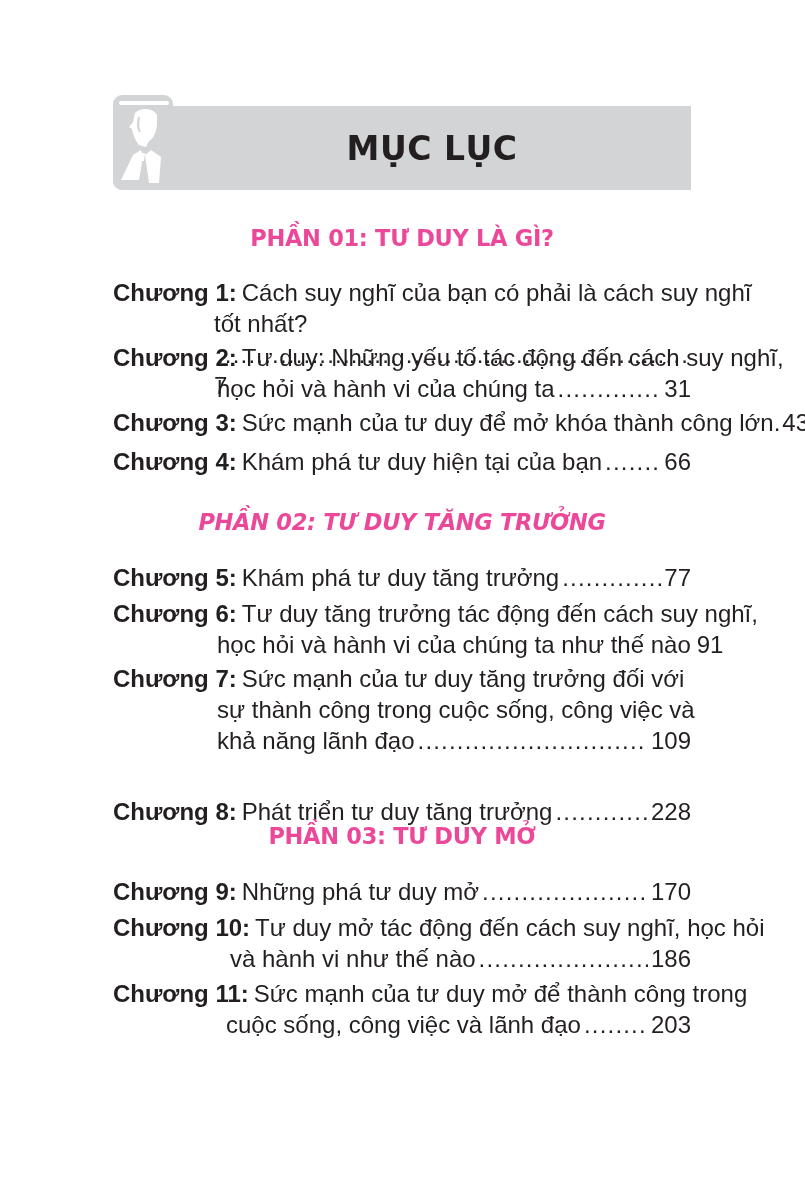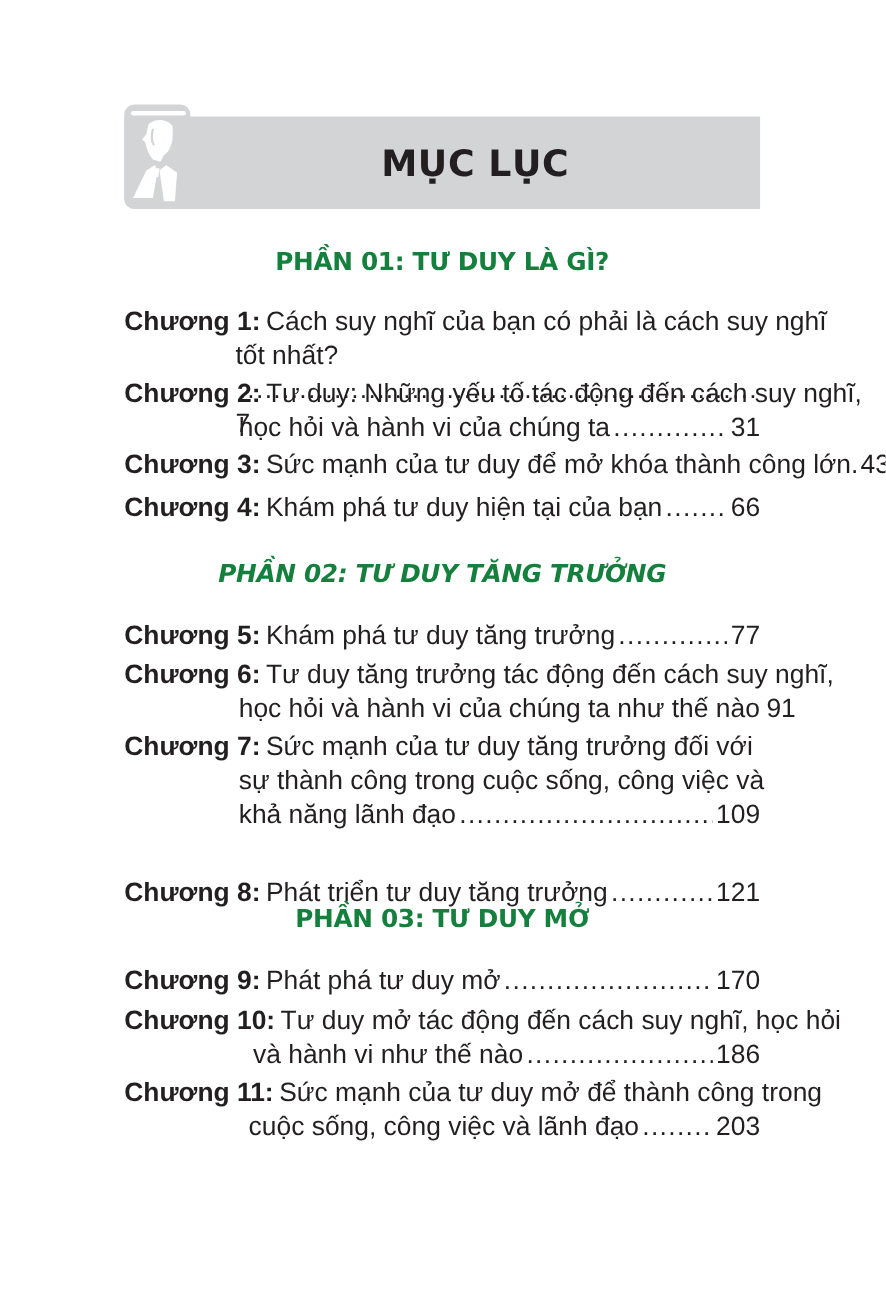--- a/index.html
+++ b/index.html
@@ -9,21 +9,21 @@
                 background: #d3d4d6; border-radius: 9px 9px 0 9px; }
   .header-bar { position: absolute; left: 113px; top: 106px; width: 578px; height: 84px;
                 background: #d3d4d6; border-radius: 0 0 0 9px; }
   .header-icon { position: absolute; left: 113px; top: 95px; width: 60px; height: 95px; }
   .header-title { position: absolute; left: 173px; top: 106px; width: 518px; height: 84px;
                   display: flex; align-items: center; justify-content: center;
                   font-family: "DejaVu Sans", sans-serif; font-weight: bold; font-size: 33px;
                   letter-spacing: 0.5px; color: #231f20; }
   .part-title { position: absolute; left: 113px; width: 578px; text-align: center;
                 font-family: "DejaVu Sans", sans-serif; font-weight: bold; font-size: 22.5px;
-                letter-spacing: -0.3px; color: #15803d; }
+                letter-spacing: -0.3px; color: #ec4899; }
   .chapter { position: absolute; left: 113px; width: 578px; font-size: 24px; line-height: 31px; }
   .ch-line { display: flex; white-space: nowrap; }
   .ch-label { font-weight: bold; flex: 0 0 auto; margin-right: 5px; }
   .ch-text { flex: 0 1 auto; white-space: nowrap; }
   .ch-dots { flex: 1 1 auto; overflow: hidden; white-space: nowrap; letter-spacing: 1.2px; margin: 0 3px; }
   .ch-dots::before { content: "........................................................................................................................................................"; }
   .ch-page { flex: 0 0 auto; }
 </style>
 </head>
 <body>
@@ -121,30 +121,30 @@
       <span class="ch-dots"></span>
       <span class="ch-page">109</span>
     </div>
 </div>
 
 <div class="chapter" style="top:759px;margin-top:37px;">
   <div class="ch-line">
       <span class="ch-label">Chương 8:</span>
       <span class="ch-text">Phát triển tư duy tăng trưởng</span>
       <span class="ch-dots"></span>
-      <span class="ch-page">121</span>
+      <span class="ch-page">228</span>
     </div>
 </div>
 
 <div class="part-title" style="top:823px;">PHẦN 03: TƯ DUY MỞ</div>
 
 <div class="chapter" style="top:876px;">
   <div class="ch-line">
       <span class="ch-label">Chương 9:</span>
-      <span class="ch-text">Phát phá tư duy mở</span>
+      <span class="ch-text">Những phá tư duy mở</span>
       <span class="ch-dots"></span>
       <span class="ch-page">170</span>
     </div>
 </div>
 
 <div class="chapter" style="top:912px;">
   <div class="ch-line">
       <span class="ch-label">Chương 10:</span>
       <span class="ch-text">Tư duy mở tác động đến cách suy nghĩ, học hỏi</span>
     </div>

